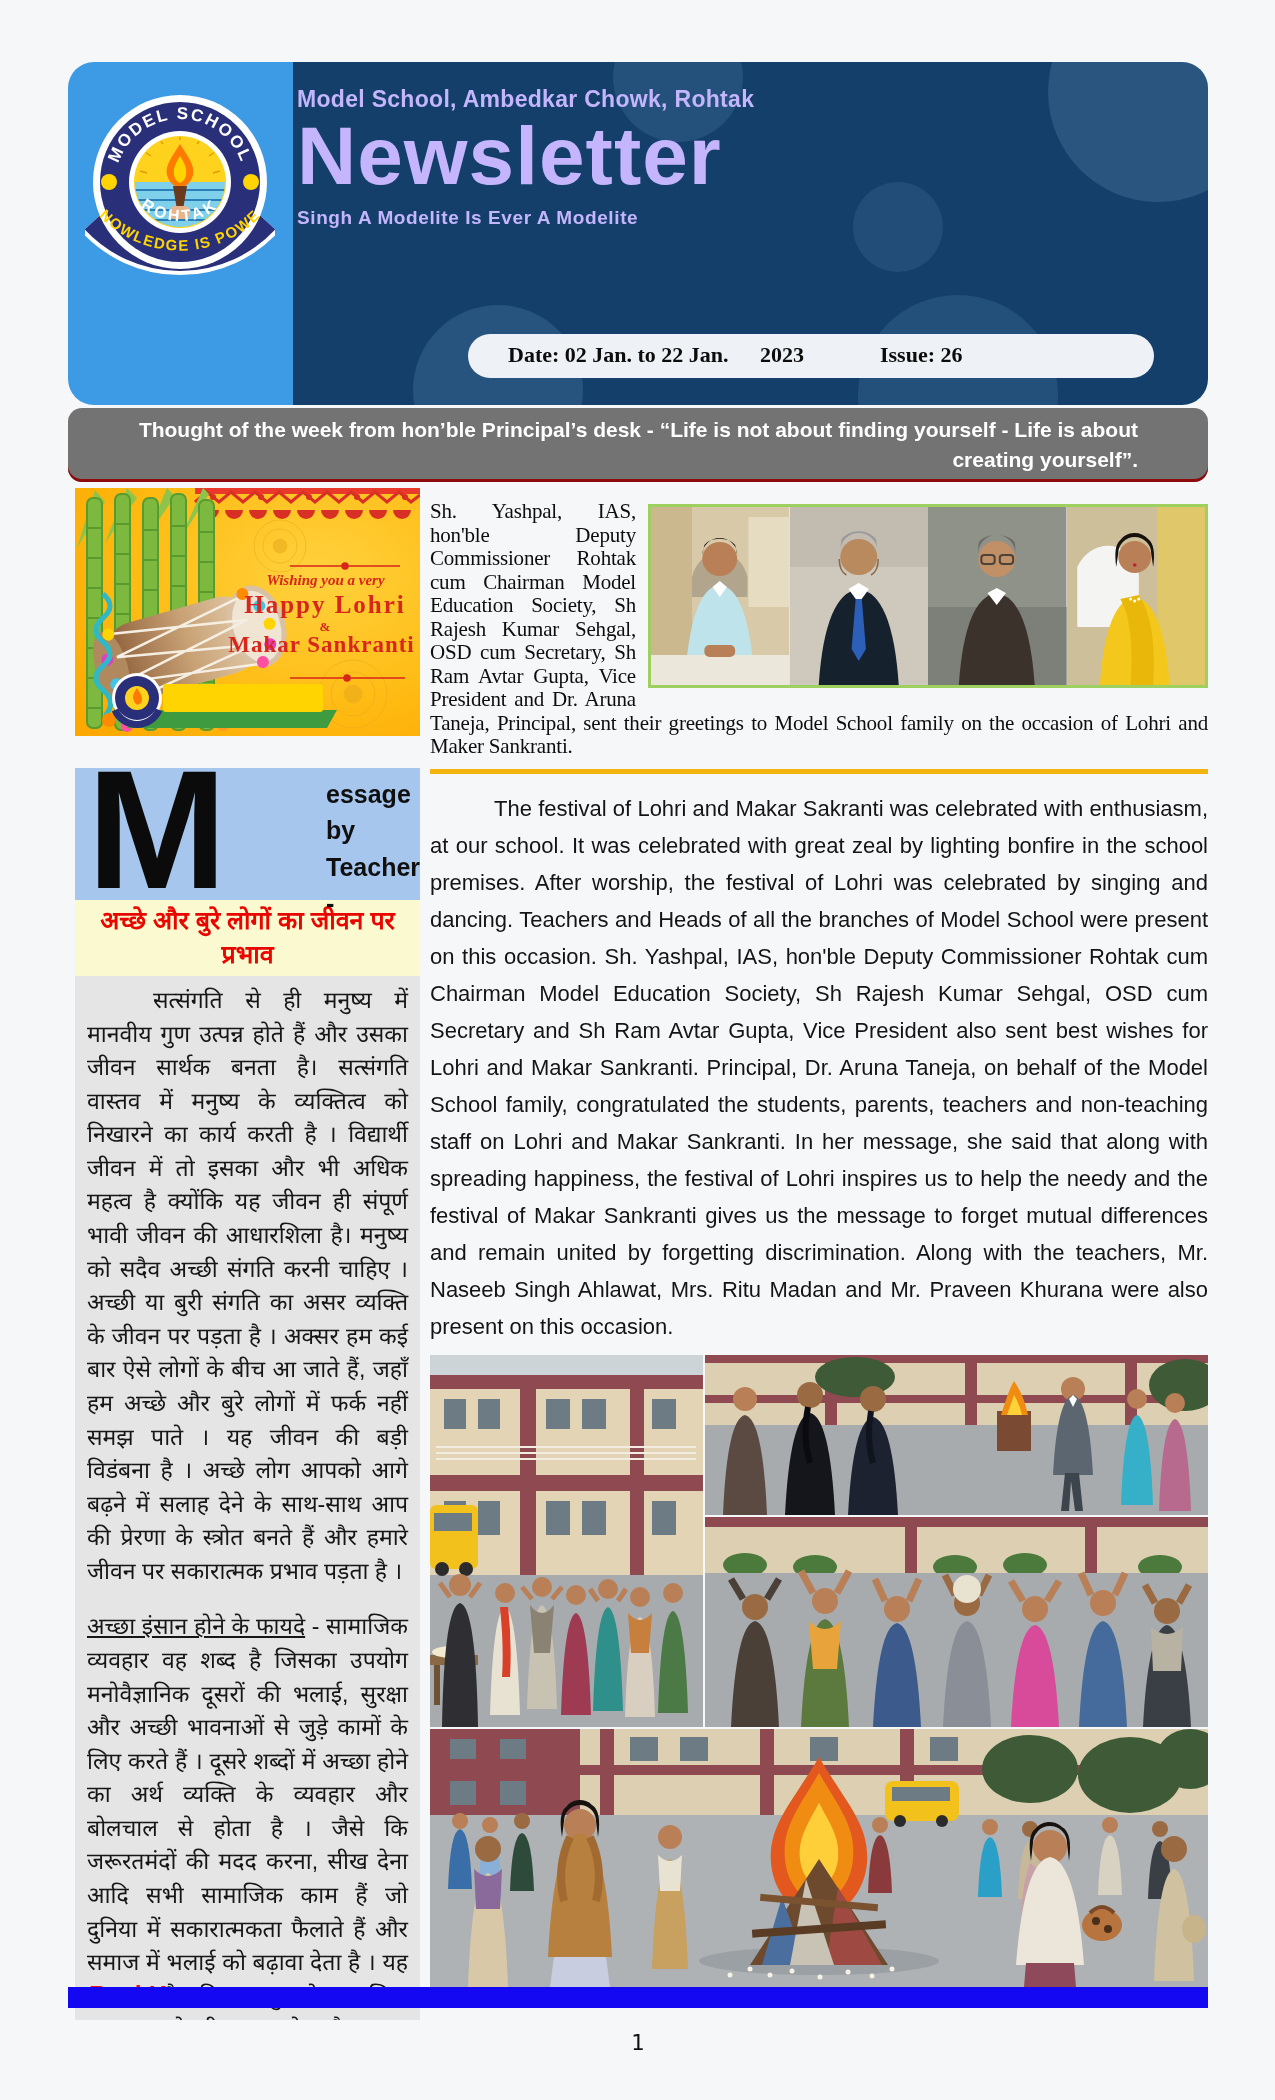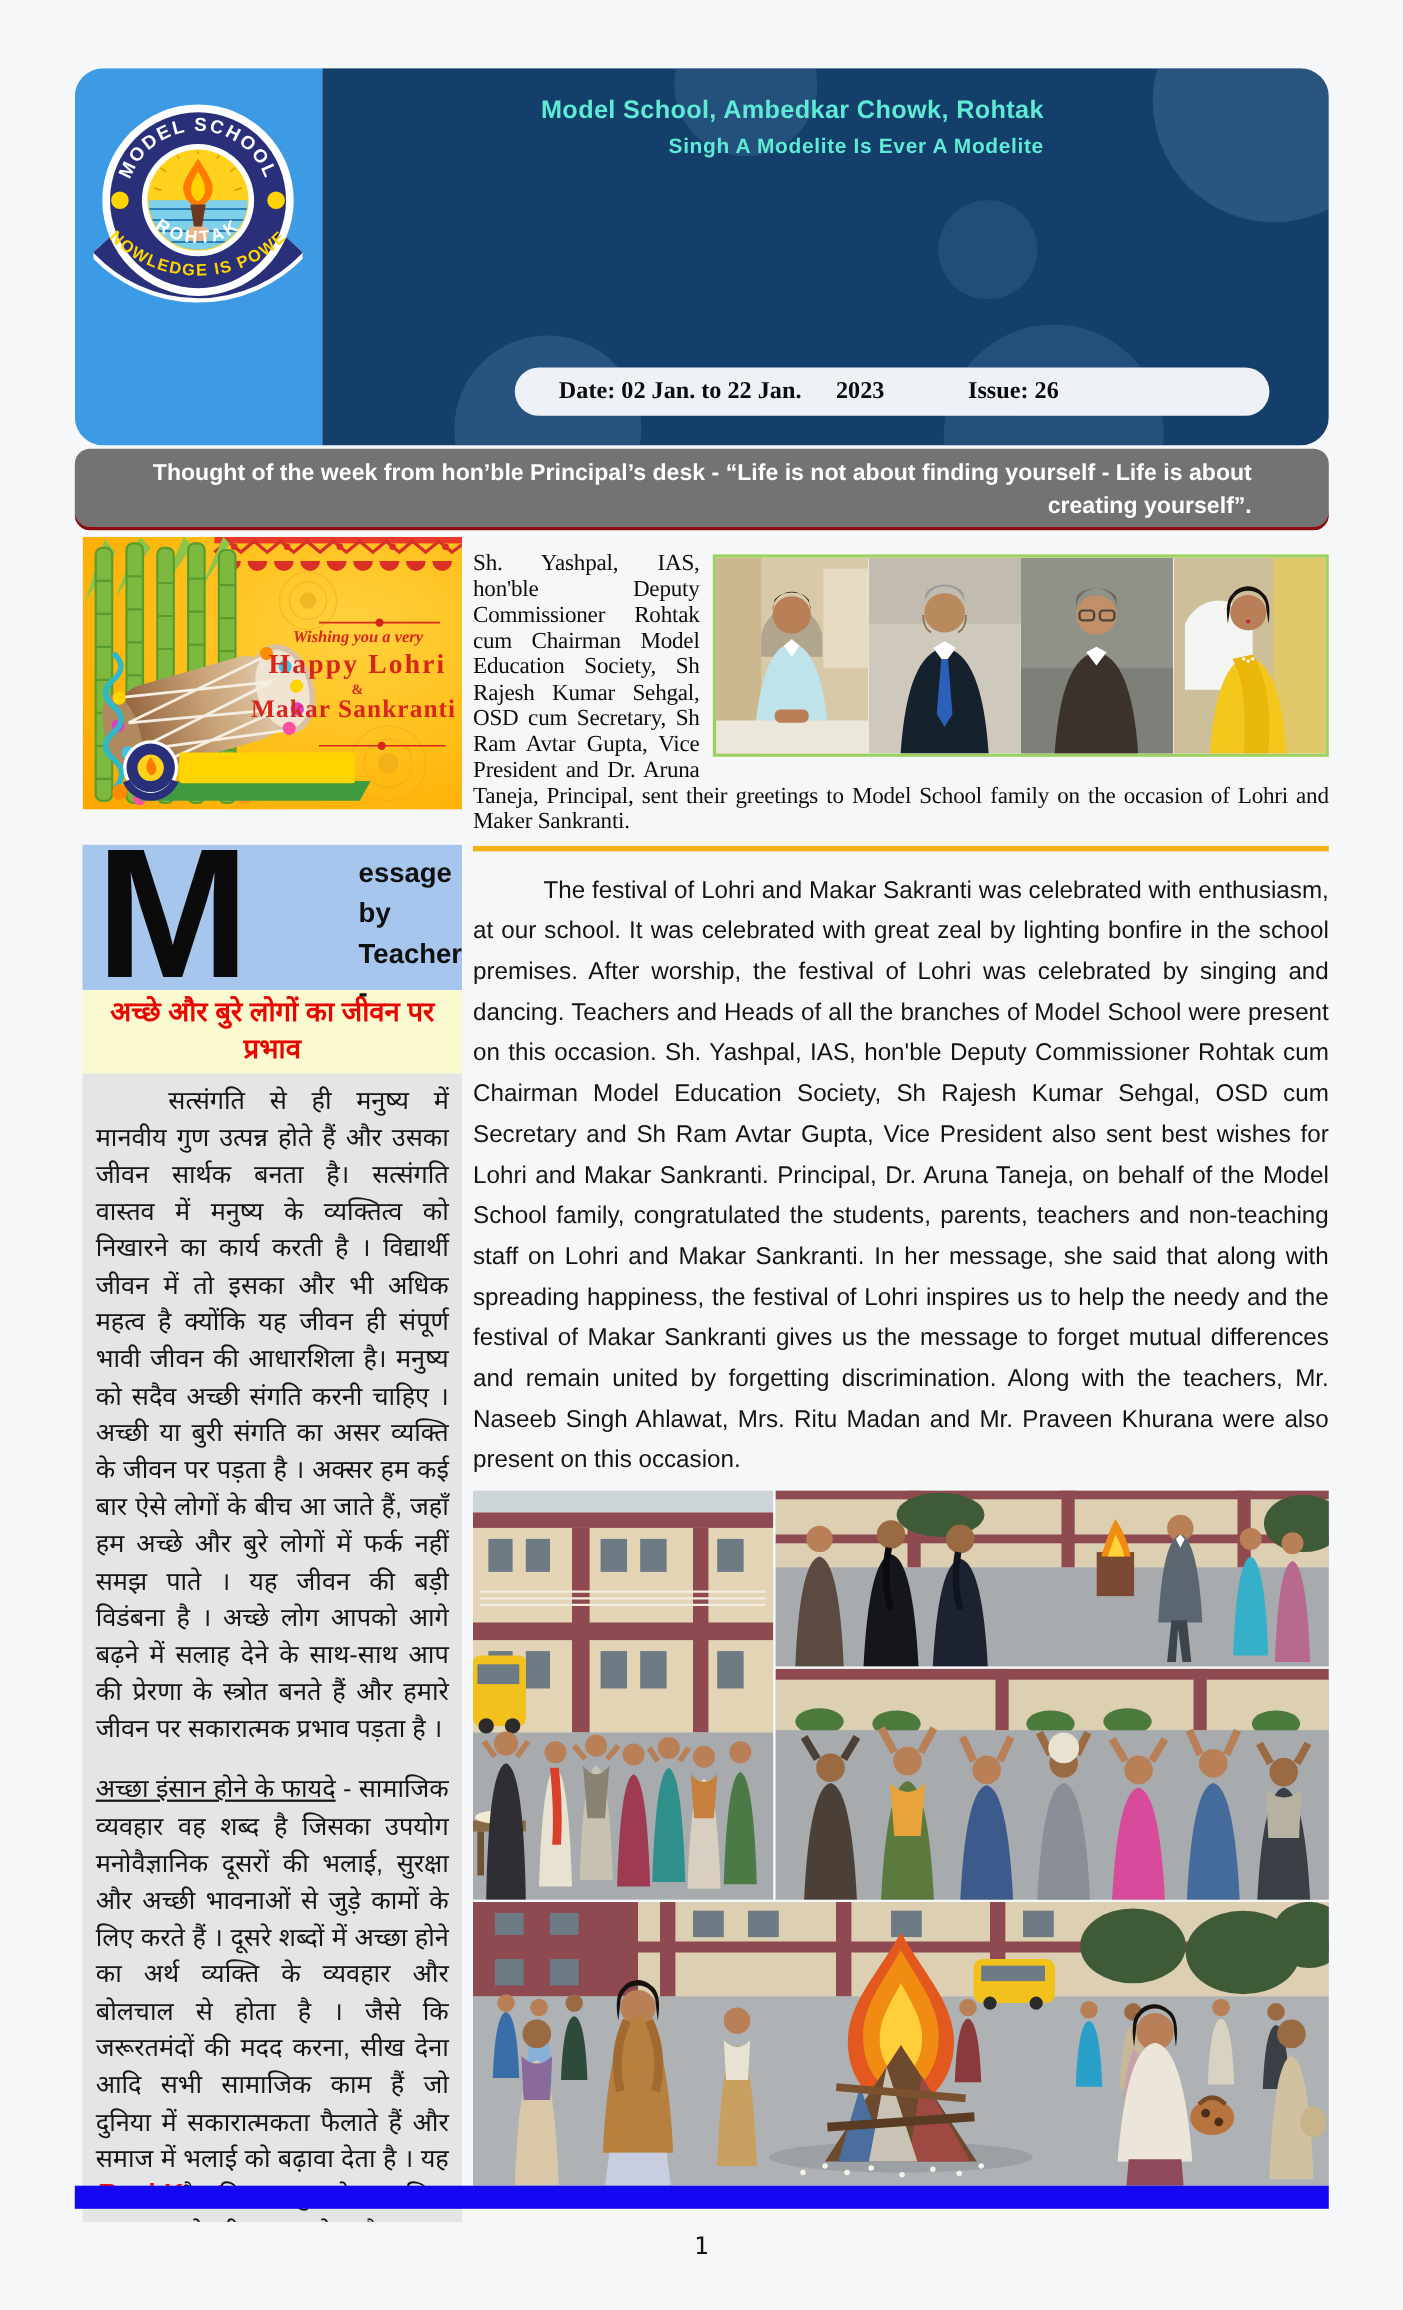--- a/index.html
+++ b/index.html
@@ -10,21 +10,21 @@
   .header-card { position:absolute; left:68px; top:62px; width:1140px; height:343px; border-radius:26px; overflow:hidden; display:flex; }
   .logo-panel { width:225px; background:#3d9ae4; position:relative; flex:none; }
   .logo-panel svg { position:absolute; left:17px; top:16px; }
   .header-navy { flex:1; background:#133f6a; position:relative; overflow:hidden; }
   .bokeh { position:absolute; border-radius:50%; }
   .b1 { width:220px; height:220px; right:-60px; top:-80px; background:rgba(130,175,215,.20); }
   .b2 { width:130px; height:130px; left:320px; top:-50px; background:rgba(130,175,215,.16); }
   .b3 { width:170px; height:170px; left:120px; bottom:-70px; background:rgba(110,160,205,.22); }
   .b4 { width:200px; height:200px; right:150px; bottom:-90px; background:rgba(110,160,205,.18); }
   .b5 { width:90px; height:90px; left:560px; top:120px; background:rgba(140,185,225,.12); }
-  .header-text { position:absolute; left:16px; top:0; width:640px; text-align:right; color:#5eead4; }
+  .header-text { position:absolute; left:4px; top:0; width:640px; text-align:left; color:#c4b5fd; }
   .school-line { margin-top:24px; font-size:23px; font-weight:bold; letter-spacing:.3px; }
   .nl-title { margin-top:2px; font-size:82px; font-weight:bold; letter-spacing:1px; line-height:1.0; }
   .tagline { margin-top:10px; font-size:19px; font-weight:bold; letter-spacing:.6px; }
   .date-pill { position:absolute; left:175px; top:272px; width:686px; height:44px; background:#eef2f6; border-radius:22px;
                font-family:"Liberation Serif", serif; font-weight:bold; font-size:22px; color:#0c0c0c; }
   .date-pill span { position:absolute; top:8px; }
   .dp-range { left:40px; }
   .dp-year { left:292px; }
   .dp-issue { left:412px; }
 
@@ -126,20 +126,21 @@
       </svg>
     </div>
     <div class="header-navy">
       <span class="bokeh b1"></span>
       <span class="bokeh b2"></span>
       <span class="bokeh b3"></span>
       <span class="bokeh b4"></span>
       <span class="bokeh b5"></span>
       <div class="header-text">
         <div class="school-line">Model School, Ambedkar Chowk, Rohtak</div>
+        <div class="nl-title">Newsletter</div>
         <div class="tagline">Singh A Modelite Is Ever A Modelite</div>
       </div>
       <div class="date-pill">
         <span class="dp-range">Date: 02 Jan. to 22 Jan.</span>
         <span class="dp-year">2023</span>
         <span class="dp-issue">Issue: 26</span>
       </div>
     </div>
   </div>
 

